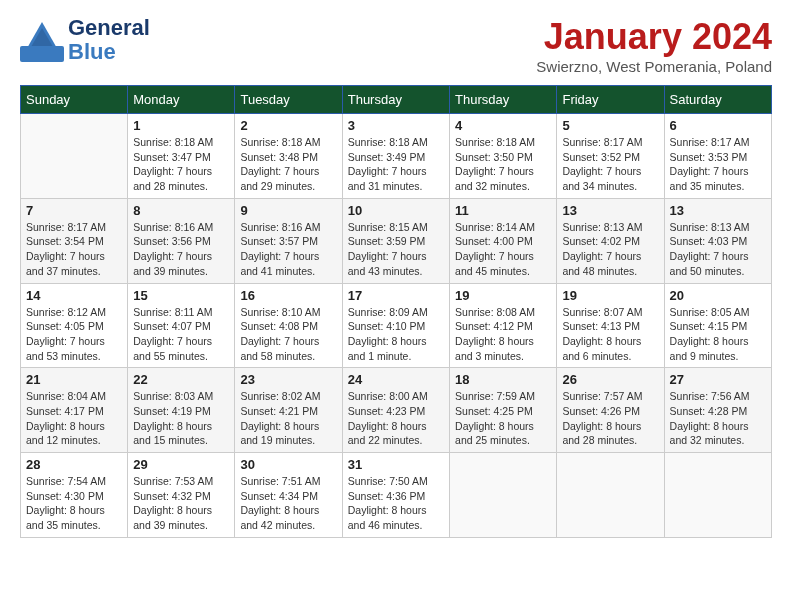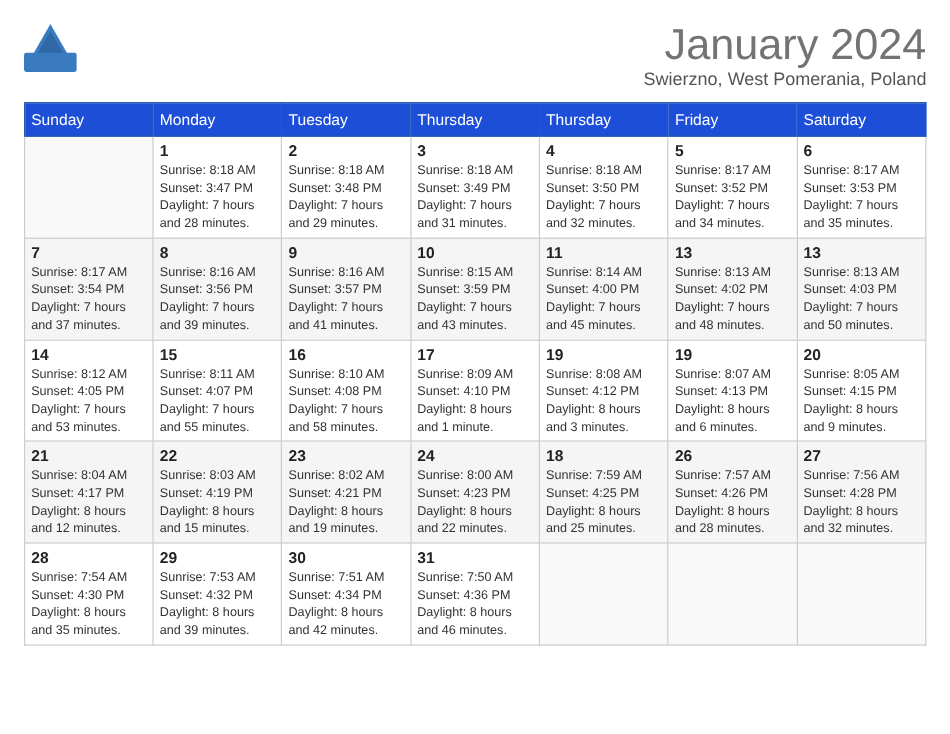--- a/index.html
+++ b/index.html
@@ -30,35 +30,35 @@
       margin-right: 4px;
       position: relative;
     }
     .logo-text-general { display: block; }
     .logo-text-blue { display: block; color: #3a7abf; }
     .title-block {
       text-align: right;
     }
     .title-month {
       font-size: 36px;
-      font-weight: normal;
-      color: #737373;
+      font-weight: bold;
+      color: #b91c1c;
     }
     .title-location {
       font-size: 15px;
       color: #555;
       margin-left: 26px;
     }
     .calendar {
       width: 100%;
       border-collapse: collapse;
       font-size: 11px;
     }
     .calendar th {
-      background-color: #1d4ed8;
+      background-color: #14532d;
       color: #fff;
       text-align: left;
       padding: 6px 5px;
       font-size: 13px;
       font-weight: normal;
       border: 1px solid #2a5aaa;
     }
     .calendar td {
       border: 1px solid #ccc;
       vertical-align: top;
@@ -90,20 +90,24 @@
 <body>
 
 <div class="header">
   <div class="logo">
     <div class="logo-icon">
       <svg width="44" height="44" viewBox="0 0 44 44">
         <polygon points="22,4 38,32 6,32" fill="#3a7abf"></polygon>
         <polygon points="22,10 36,34 8,34" fill="#1a3a6b" opacity="0.3"></polygon>
         <rect x="0" y="28" width="44" height="16" fill="#3a7abf" rx="2"></rect>
       </svg>
+    </div>
+    <div>
+      <span class="logo-text-general">General</span>
+      <span class="logo-text-blue">Blue</span>
     </div>
   </div>
   <div class="title-block">
     <div class="title-month">January 2024</div>
     <div class="title-location">Swierzno, West Pomerania, Poland</div>
   </div>
 </div>
 
 <table class="calendar">
   <thead>

